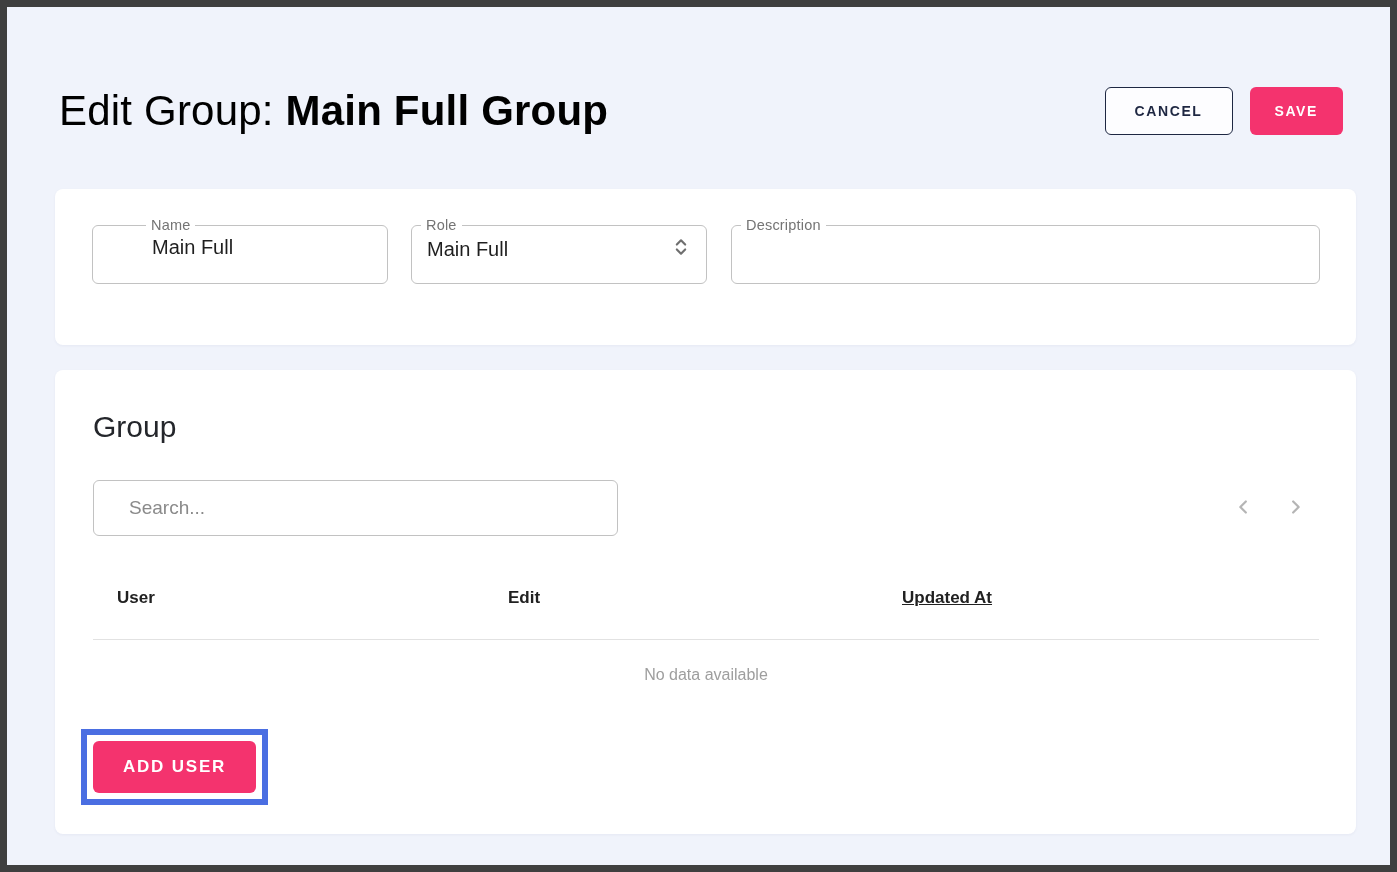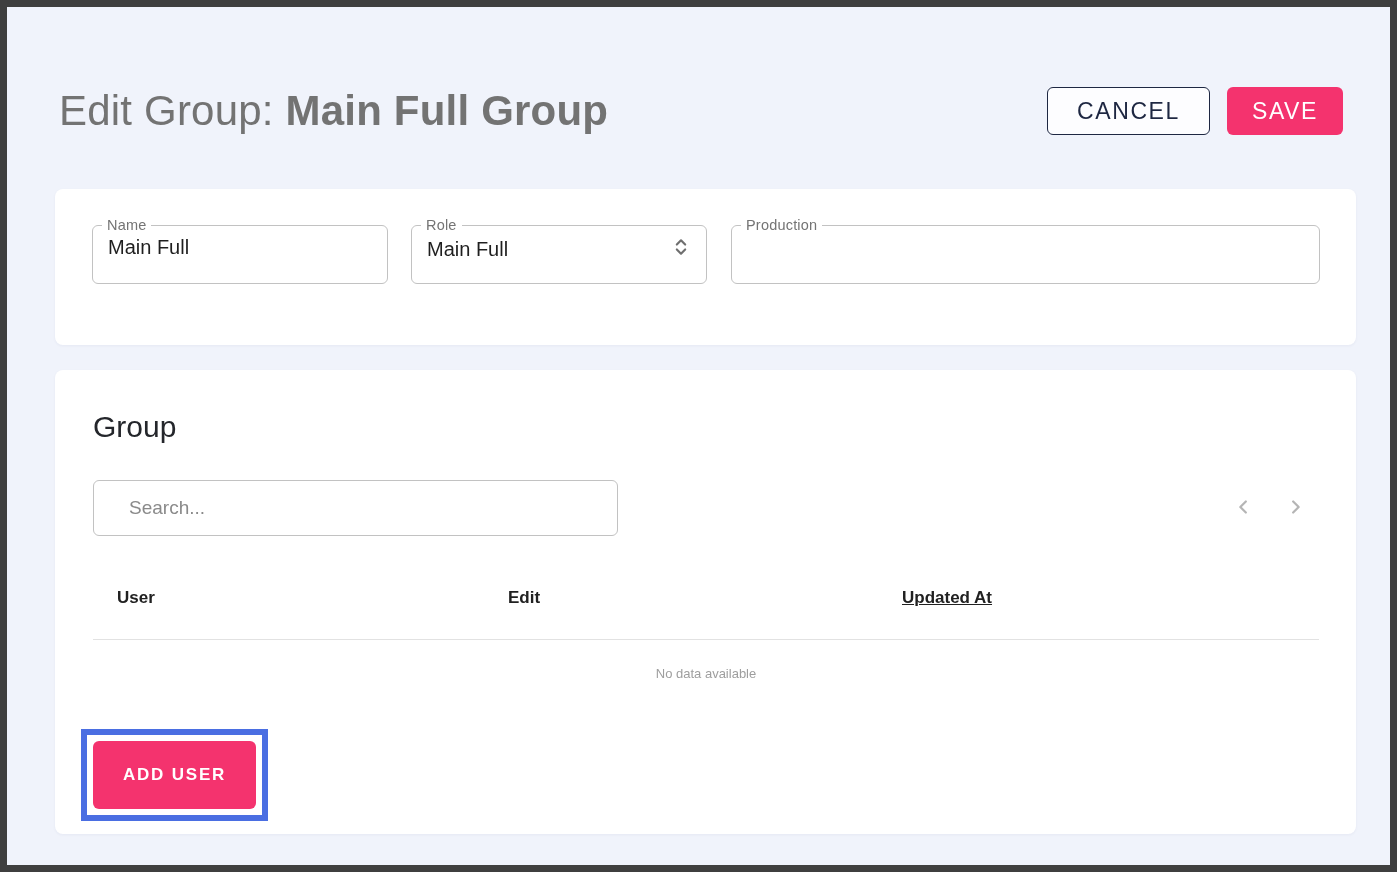--- a/index.html
+++ b/index.html
@@ -22,32 +22,32 @@
     right: 47px;
     top: 76px;
     height: 56px;
     display: flex;
     align-items: center;
     justify-content: space-between;
   }
   .page-title {
     font-size: 42px;
     font-weight: 400;
-    color: #737373;
+    color: #000000;
     letter-spacing: 0.2px;
     white-space: nowrap;
   }
   .page-title b { font-weight: 700; }
   .header-actions { display: flex; align-items: center; gap: 17px; }
   .btn {
     height: 48px;
     border-radius: 6px;
     font-family: "Liberation Sans", sans-serif;
-    font-size: 23px;
-    font-weight: 400;
+    font-size: 14px;
+    font-weight: 700;
     letter-spacing: 1.6px;
     cursor: pointer;
     display: inline-flex;
     align-items: center;
     justify-content: center;
   }
   .btn-cancel {
     padding: 0 29px;
     background: #fdfdff;
     border: 1px solid #1e2742;
@@ -82,21 +82,21 @@
     background: #ffffff;
   }
   fieldset.field legend {
     margin-left: 9px;
     padding: 0 5px;
     font-size: 14.5px;
     line-height: 15px;
     color: #747474;
     letter-spacing: 0.2px;
   }
-  .name-field { left: 37px; width: 296px; }
+  .name-field { left: 37px; width: 296px; padding-left: 44px; }
   .role-field { left: 356px; width: 296px; }
   .desc-field { left: 676px; width: 589px; }
   .field input {
     width: 100%;
     border: none;
     outline: none;
     background: transparent;
     font-family: "Liberation Sans", sans-serif;
     font-size: 20px;
     color: #1f1f1f;
@@ -183,35 +183,35 @@
     top: 269px;
     height: 1px;
     background: #e2e2e2;
   }
   .empty-row {
     position: absolute;
     left: 38px;
     right: 37px;
     top: 296px;
     text-align: center;
-    font-size: 13px;
+    font-size: 16px;
     color: #9e9e9e;
   }
 
   .highlight-box {
     position: absolute;
     left: 26px;
     top: 359px;
     border: 6px solid #4a6ee2;
     padding: 6px;
     background: transparent;
   }
   .btn-add {
     width: 163px;
-    height: 68px;
+    height: 52px;
     border: none;
     border-radius: 6px;
     background: #f4336e;
     color: #ffffff;
     font-family: "Liberation Sans", sans-serif;
     font-size: 17px;
     font-weight: 700;
     letter-spacing: 1.8px;
     cursor: pointer;
   }
@@ -240,21 +240,21 @@
         <span class="select-value">Main Full</span>
         <span class="unfold-icon">
           <svg width="20" height="22" viewBox="0 0 24 24" fill="none" stroke="currentColor" stroke-width="2.6" stroke-linecap="round" stroke-linejoin="round">
             <polyline points="7,9 12,4 17,9"></polyline>
             <polyline points="7,15 12,20 17,15"></polyline>
           </svg>
         </span>
       </div>
     </fieldset>
     <fieldset class="field desc-field">
-      <legend>Production</legend>
+      <legend>Description</legend>
     </fieldset>
   </section>
 
   <section class="card users-card">
     <h2 class="users-heading">Group</h2>
 
     <input type="text" class="search-input" placeholder="Search..." style="">
 
     <div class="pagination">
       <button class="page-btn">

